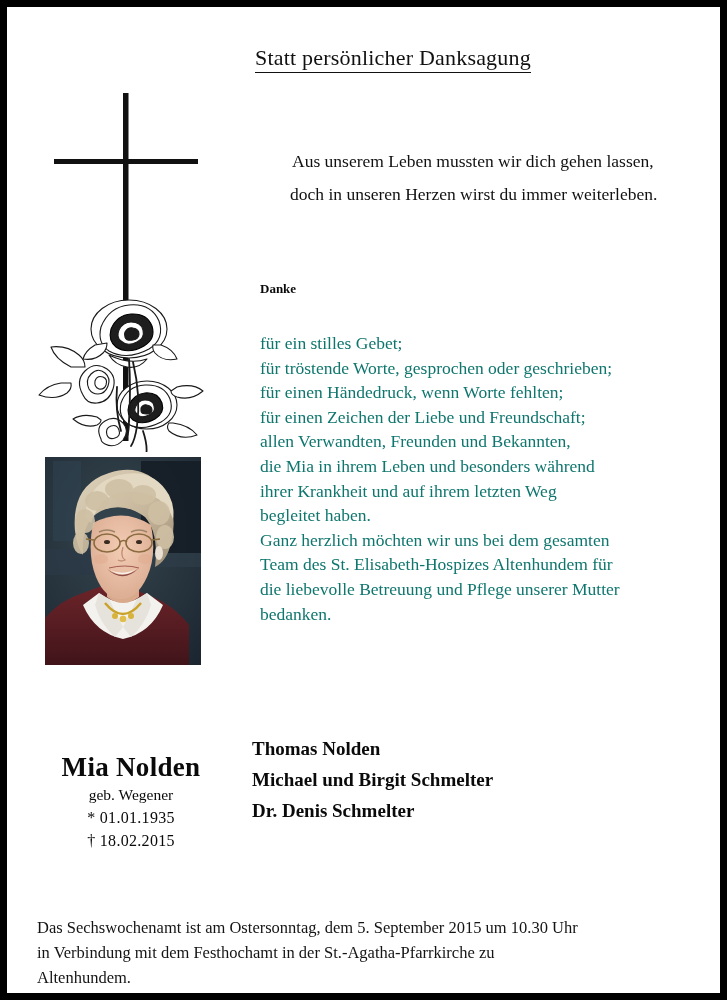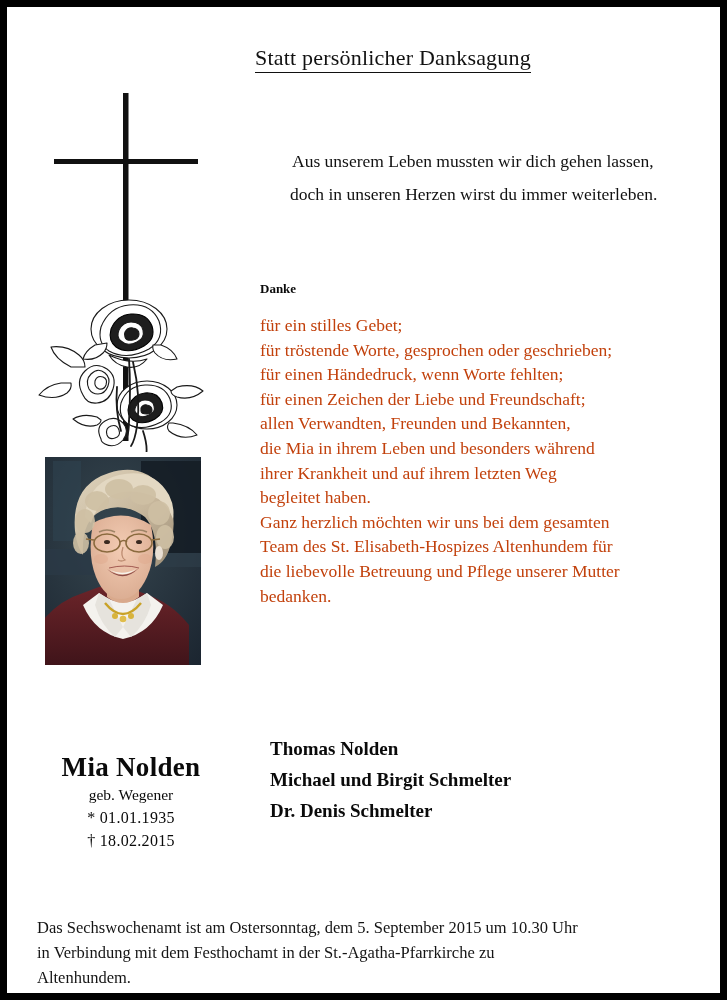--- a/index.html
+++ b/index.html
@@ -62,32 +62,32 @@
     position: absolute;
     left: 253px;
     top: 274px;
     font-size: 13px;
     font-weight: bold;
     color: #0a0a0a;
   }
   .danke-body {
     position: absolute;
     left: 253px;
-    top: 306px;
+    top: 324px;
     width: 452px;
     font-size: 17.5px;
     line-height: 24.6px;
-    color: #c2410c;
+    color: #0f766e;
   }
   .danke-body .bline { white-space: nowrap; }
 
   
   .family {
     position: absolute;
-    left: 263px;
+    left: 245px;
     top: 726px;
     font-size: 19px;
     font-weight: bold;
     line-height: 31px;
     color: #0a0a0a;
   }
 
   
   .deceased {
     position: absolute;

